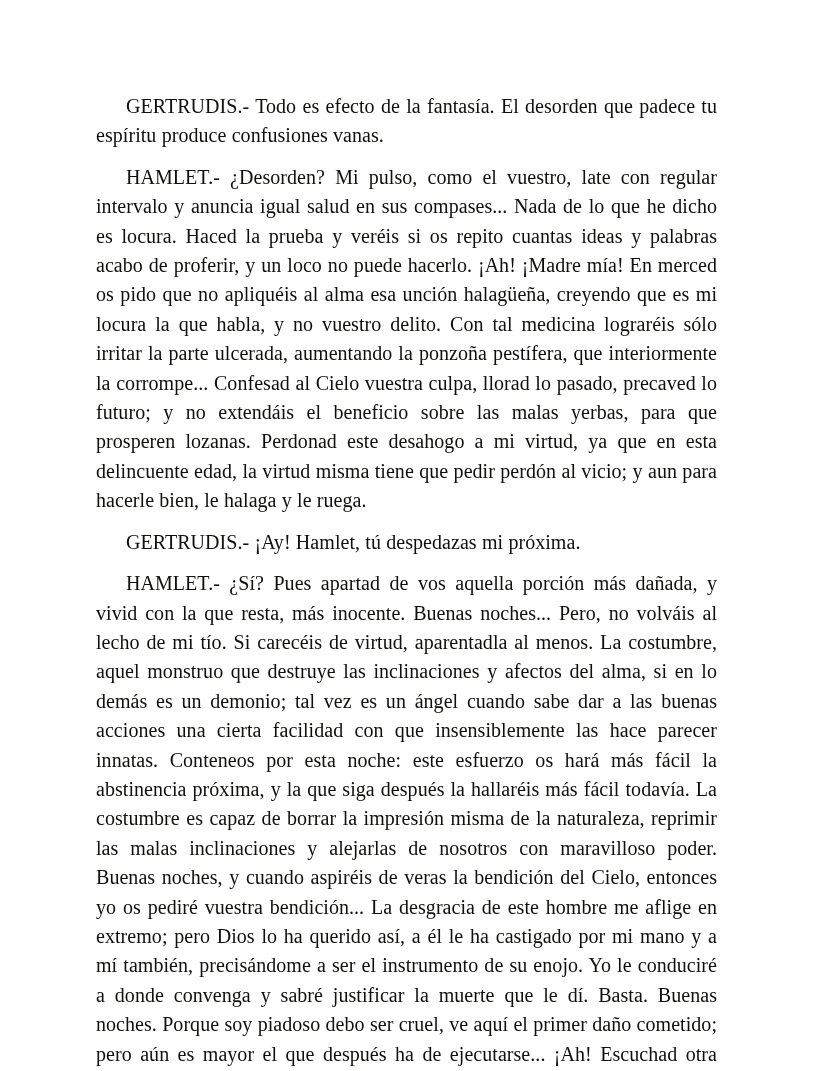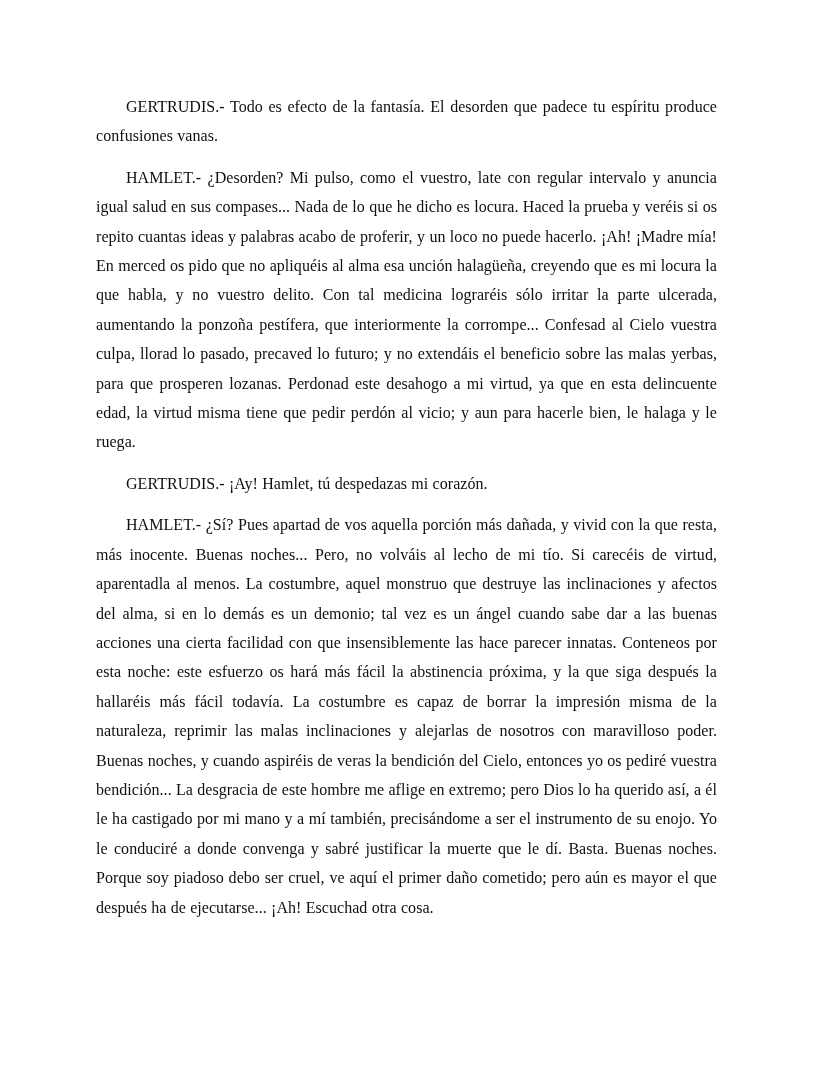--- a/index.html
+++ b/index.html
@@ -28,21 +28,21 @@
     position: absolute;
     left: 96px;
     top: 92px;
     width: 638px;
   }
 
   p.para {
     margin: 0 17px 12px 0;
     text-indent: 30px;
     text-align: justify;
-    font-size: 16px;
+    font-size: 20px;
     line-height: 29.4px;
     letter-spacing: 0.05px;
     word-spacing: 0.2px;
     hyphens: none;
     -webkit-hyphens: none;
   }
 
   p.para:last-child {
     margin-bottom: 0;
     font-family: Liberation Serif, serif;
@@ -51,18 +51,18 @@
 </head>
 <body>
 
 <div class="page">
   <div class="text-column">
 
     <p class="para">GERTRUDIS.- Todo es efecto de la fantasía. El desorden que padece tu espíritu produce confusiones vanas.</p>
 
     <p class="para">HAMLET.- ¿Desorden? Mi pulso, como el vuestro, late con regular intervalo y anuncia igual salud en sus compases... Nada de lo que he dicho es locura. Haced la prueba y veréis si os repito cuantas ideas y palabras acabo de proferir, y un loco no puede hacerlo. ¡Ah! ¡Madre mía! En merced os pido que no apliquéis al alma esa unción halagüeña, creyendo que es mi locura la que habla, y no vuestro delito. Con tal medicina lograréis sólo irritar la parte ulcerada, aumentando la ponzoña pestífera, que interiormente la corrompe... Confesad al Cielo vuestra culpa, llorad lo pasado, precaved lo futuro; y no extendáis el beneficio sobre las malas yerbas, para que prosperen lozanas. Perdonad este desahogo a mi virtud, ya que en esta delincuente edad, la virtud misma tiene que pedir perdón al vicio; y aun para hacerle bien, le halaga y le ruega.</p>
 
-    <p class="para">GERTRUDIS.- ¡Ay! Hamlet, tú despedazas mi corazón.</p>
+    <p class="para">GERTRUDIS.- ¡Ay! Hamlet, tú despedazas mi próxima.</p>
 
     <p class="para">HAMLET.- ¿Sí? Pues apartad de vos aquella porción más dañada, y vivid con la que resta, más inocente. Buenas noches... Pero, no volváis al lecho de mi tío. Si carecéis de virtud, aparentadla al menos. La costumbre, aquel monstruo que destruye las inclinaciones y afectos del alma, si en lo demás es un demonio; tal vez es un ángel cuando sabe dar a las buenas acciones una cierta facilidad con que insensiblemente las hace parecer innatas. Conteneos por esta noche: este esfuerzo os hará más fácil la abstinencia próxima, y la que siga después la hallaréis más fácil todavía. La costumbre es capaz de borrar la impresión misma de la naturaleza, reprimir las malas inclinaciones y alejarlas de nosotros con maravilloso poder. Buenas noches, y cuando aspiréis de veras la bendición del Cielo, entonces yo os pediré vuestra bendición... La desgracia de este hombre me aflige en extremo; pero Dios lo ha querido así, a él le ha castigado por mi mano y a mí también, precisándome a ser el instrumento de su enojo. Yo le conduciré a donde convenga y sabré justificar la muerte que le dí. Basta. Buenas noches. Porque soy piadoso debo ser cruel, ve aquí el primer daño cometido; pero aún es mayor el que después ha de ejecutarse... ¡Ah! Escuchad otra cosa.</p>
 
   </div>
 </div>
 
 </body></html>

